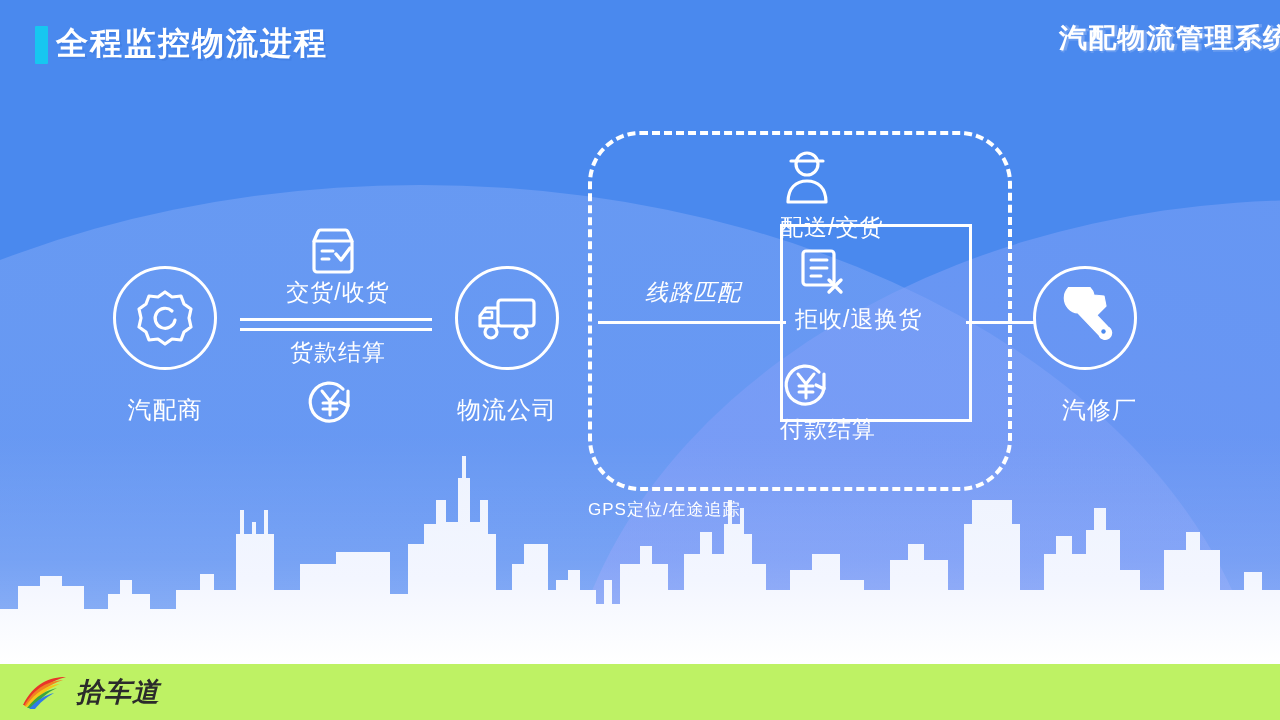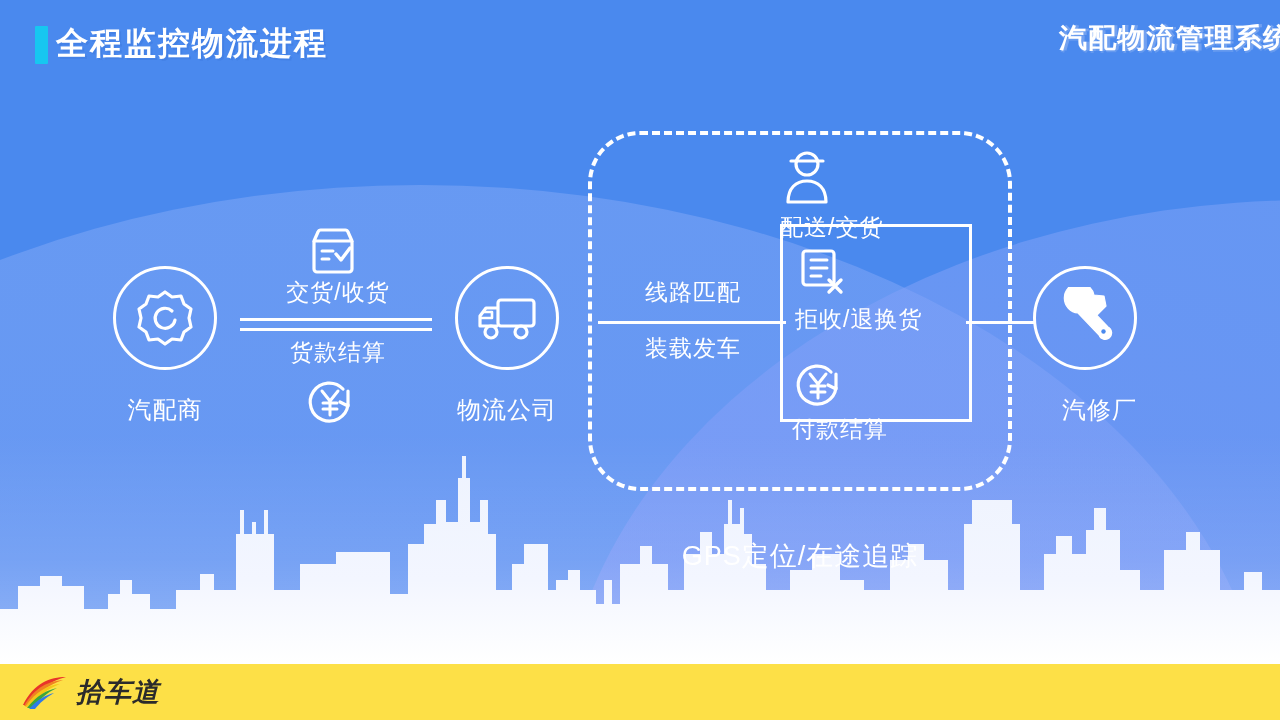--- a/index.html
+++ b/index.html
@@ -96,58 +96,57 @@
 
   
   .gps-box {
     position:absolute; left:588px; top:131px;
     width:424px; height:360px;
     border:4px dashed #ffffff;
     border-radius:52px;
   }
   .gps-caption {
     position:absolute; left:588px; top:498px; width:424px;
-    text-align:center; color:#ffffff; font-size:27px; letter-spacing:1px;
+    color:#ffffff; font-size:17px; letter-spacing:1px;
     white-space:nowrap;
-    margin-top:40px;
   }
 
   
   #inner-line { position:absolute; left:598px; top:321px; width:188px; height:3px; background:#ffffff; }
-  #lbl-route { left:614px; top:277px; width:158px; }
+  #lbl-route { left:614px; top:277px; width:158px;font-style:italic; }
   #lbl-load  { left:614px; top:333px; width:158px; }
 
   
   .bracket {
     position:absolute; left:780px; top:224px;
     width:192px; height:198px;
     border:3px solid #ffffff;
     border-left-width:3px; border-right-width:3px;
     border-top:3px solid #ffffff; border-bottom:3px solid #ffffff;
     border-radius:0;
   }
   .stub { position:absolute; height:3px; background:#ffffff; }
   #stub-left  { left:740px; top:321px; width:46px; }
   #stub-right { left:966px; top:321px; width:68px; }
 
   .row-item { position:absolute; width:192px; text-align:left; }
   #row-dispatch { left:780px; top:148px; }
   #row-reject   { left:780px; top:248px;margin-left:15px; }
-  #row-payment  { left:780px; top:358px;margin-left:12px; }
+  #row-payment  { left:780px; top:358px; }
   .row-label {
     color:#ffffff; font-size:23px; letter-spacing:1px; white-space:nowrap;
     margin-top:4px;
   }
   #row-dispatch .row-label { margin-top:6px; }
   .gps-box-fill-label { position:relative; z-index:3; }
 
   
   .footer {
     position:absolute; left:0; bottom:0; width:1280px; height:56px;
-    background:#fde047;
+    background:#bef264;
     display:flex; align-items:center;
   }
   .footer-logo { margin-left:20px; display:flex; align-items:center; }
   .brand-cn {
     font-size:27px; font-weight:bold; color:#2b2b2b; font-style:italic;
     letter-spacing:1px; margin-left:8px;
   }
   .brand-sub {
     font-size:22px; font-weight:bold; color:#2f7ae8; letter-spacing:1px;
     margin-left:12px; font-style:italic;
@@ -264,21 +263,20 @@
       </svg>
     </div>
 
     <div class="stack-label" id="lbl-delivery">交货/收货</div>
     <div class="stack-label" id="lbl-settle">货款结算</div>
 
     <div class="gps-box"></div>
 
     <div class="pair-line" id="inner-line"></div>
     <div class="stack-label" id="lbl-route">线路匹配</div>
-    <div class="stack-label" id="lbl-load">装载发车</div>
 
     <div class="bracket"></div>
     <div class="stub" id="stub-left"></div>
     <div class="stub" id="stub-right"></div>
 
     <div class="row-item" id="row-dispatch">
       <svg width="54" height="58" viewBox="0 0 54 58">
         <circle cx="27" cy="16" r="11" fill="none" stroke="#ffffff" stroke-width="3.2"></circle>
         <line x1="11" y1="13" x2="43" y2="13" stroke="#ffffff" stroke-width="3.2" stroke-linecap="round"></line>
         <path d="M8 54 C8 40 16 33 27 33 C38 33 46 40 46 54 Z" fill="none" stroke="#ffffff" stroke-width="3.2" stroke-linejoin="round"></path>

